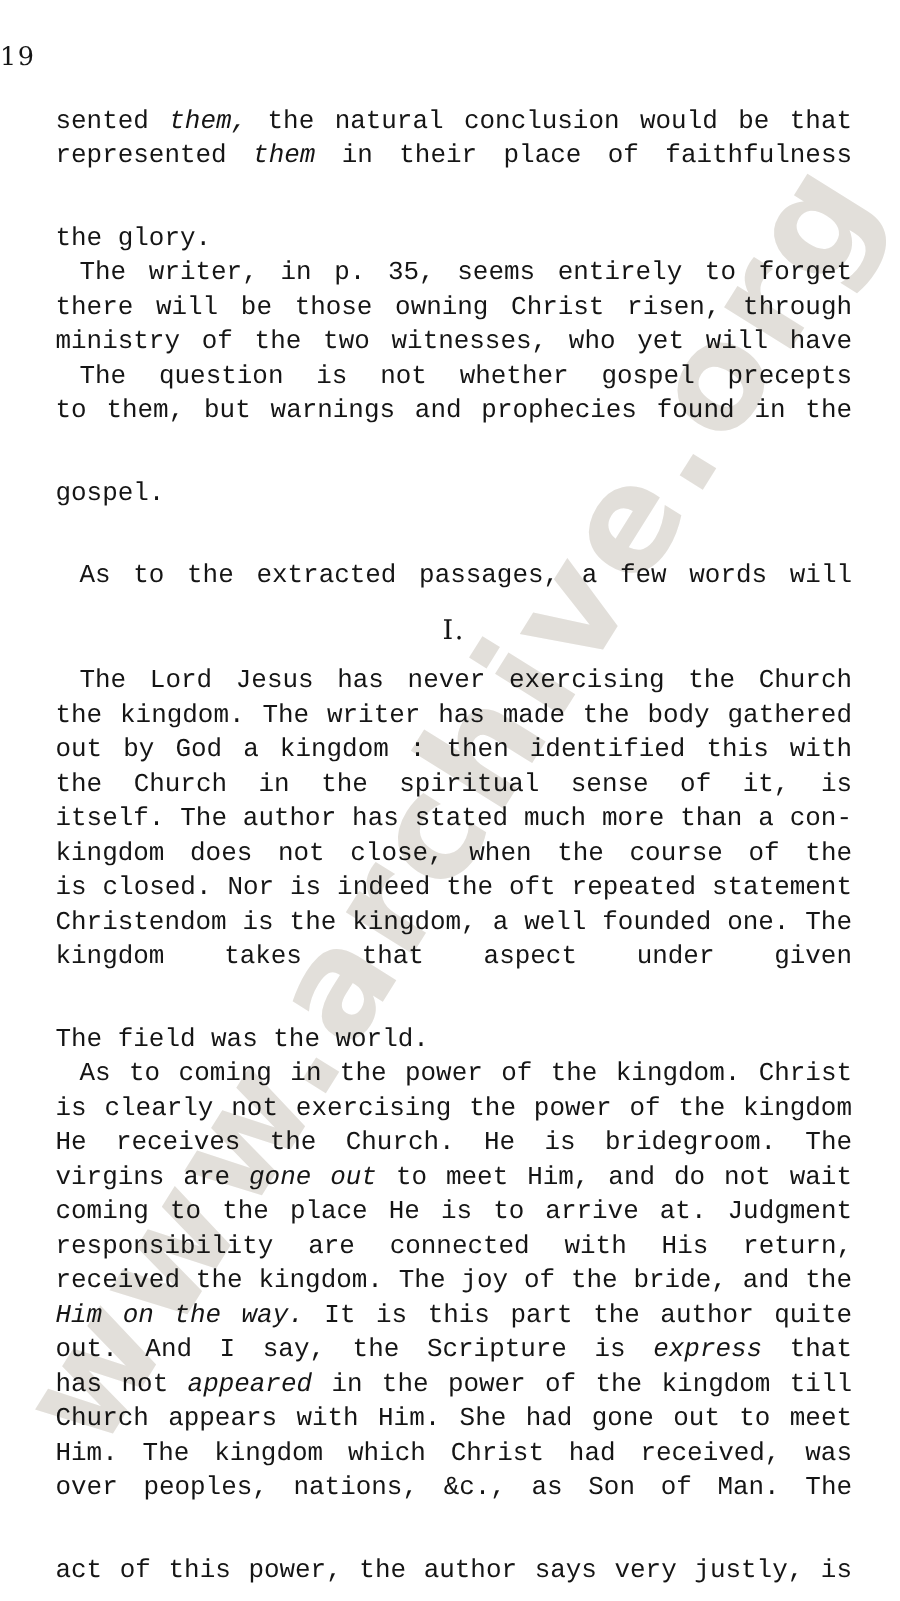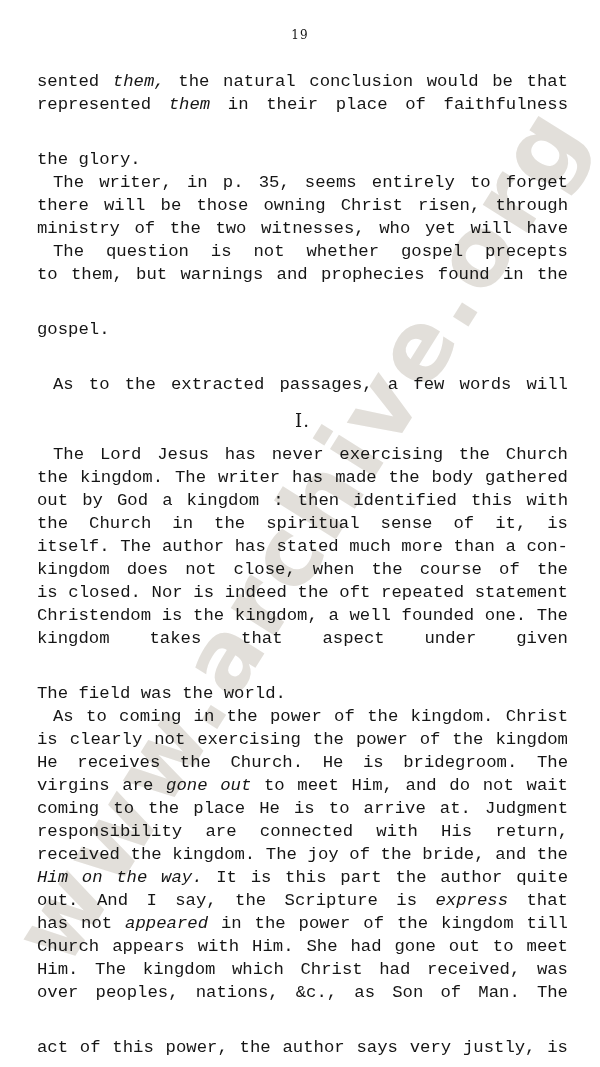--- a/index.html
+++ b/index.html
@@ -21,22 +21,22 @@
     letter-spacing: 5px;
     color: #e2dfda;
     white-space: nowrap;
     z-index: 0;
     user-select: none;
   }
   .page-number {
     position: absolute;
     top: 28px; left: 0;
     width: 100%;
-    text-align: center;
-    font-size: 12px;
+    text-align: left;
+    font-size: 17px;
     letter-spacing: 1px;
     z-index: 1;
   }
   .text-column {
     position: absolute;
     top: 70px; left: 37px;
     width: 531px;
     z-index: 1;
     font-size: 17.3px;
     line-height: 23px;

